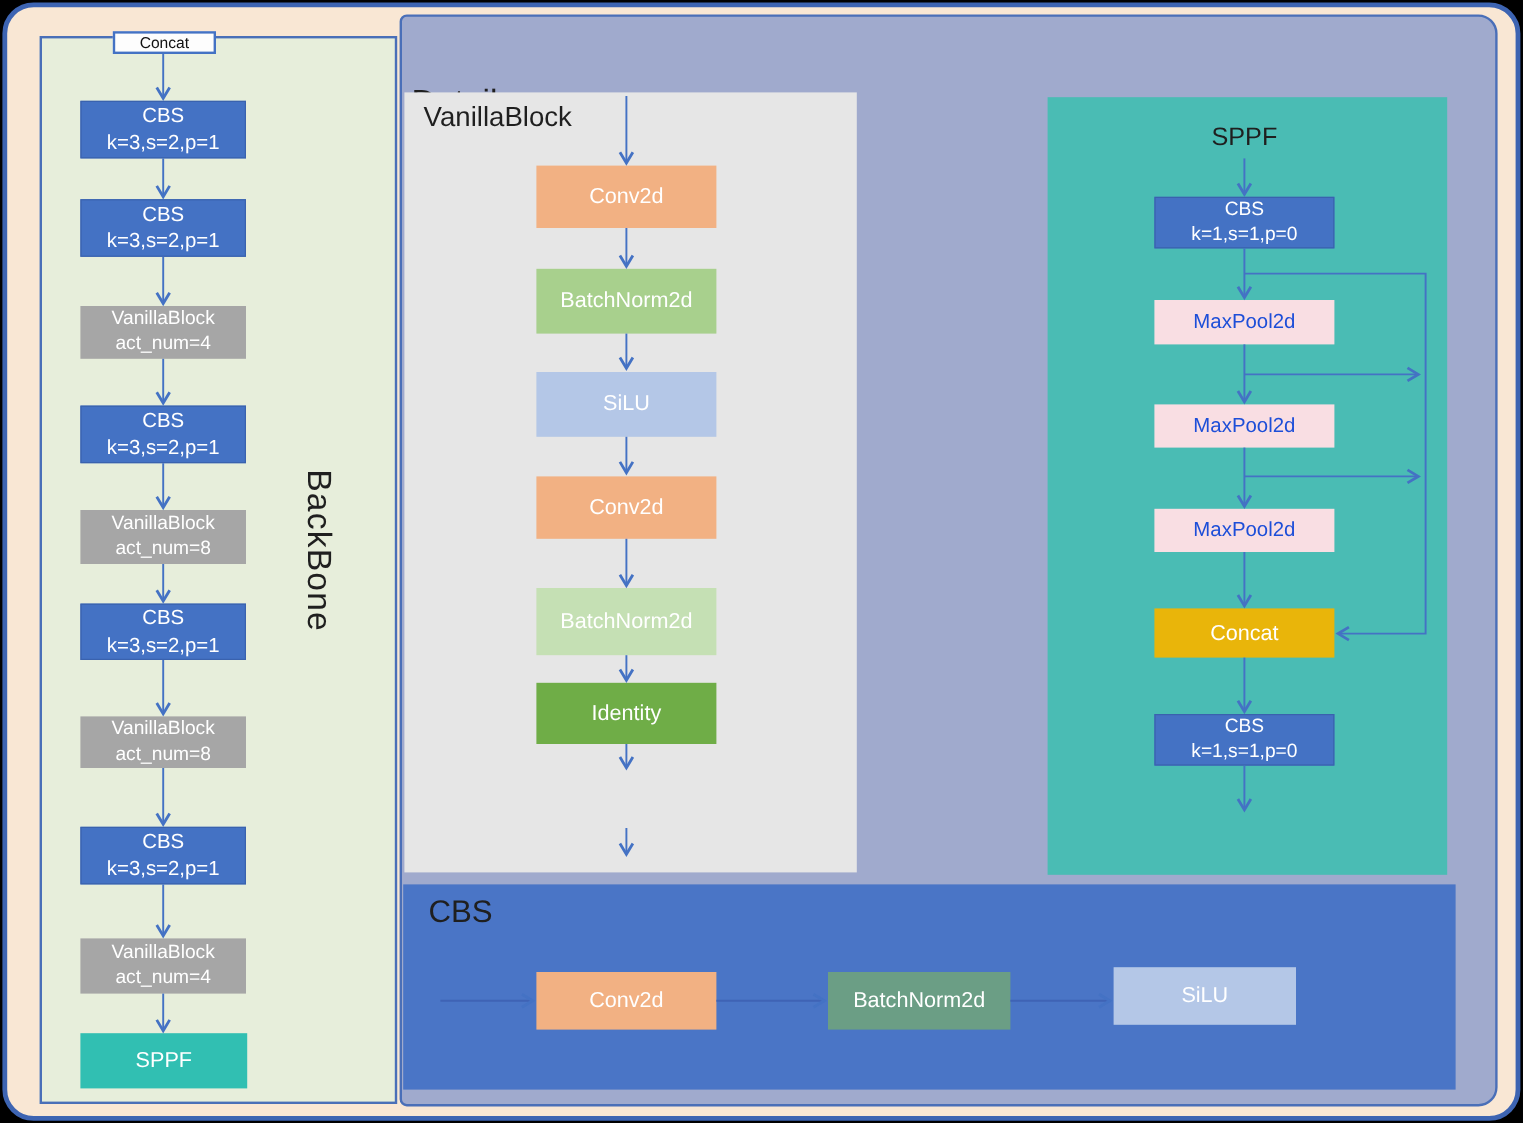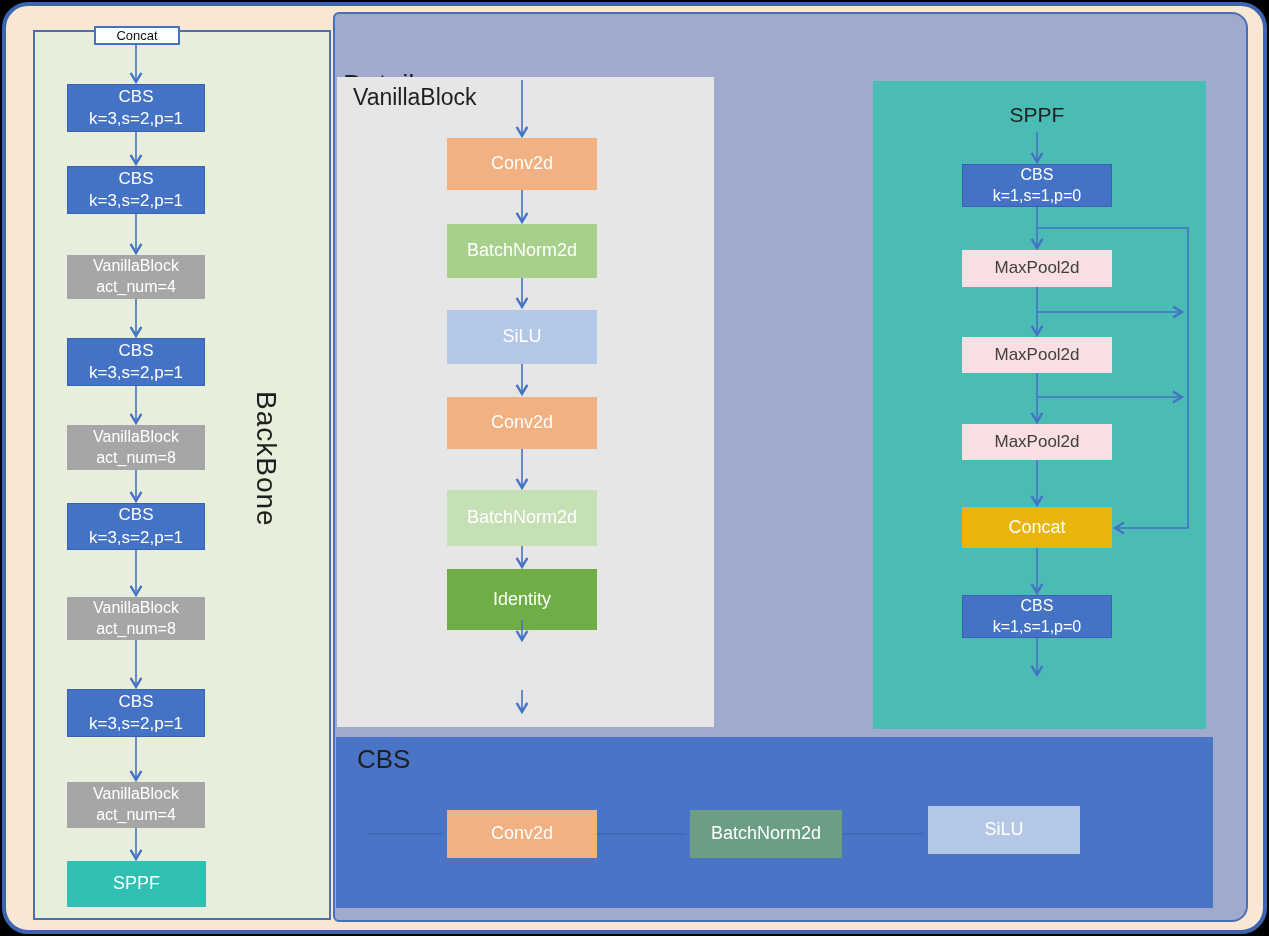--- a/index.html
+++ b/index.html
@@ -25,21 +25,21 @@
   .backbone-title{
     left:250px; top:391px; font-size:28px; letter-spacing:1px;
     writing-mode:vertical-rl; text-orientation:mixed;
   }
 
   .node {
     position:absolute; display:flex; flex-direction:column;
     align-items:center; justify-content:center;
     color:#fff; font-size:17px; line-height:1.3; text-align:center; white-space:nowrap;
   }
-  .node.dark-text { color:#404040; }
+  .node.dark-text { color:#1d4ed8; }
   .node.bordered  { border:1px solid #3a62ae; }
   .hxwxc {
     position:absolute; left:94px; top:26px; width:86px; height:19px;
     background:#fdfdfd; border:2px solid #4472c4; color:#111;
     display:flex; align-items:center; justify-content:center;
     font-size:13px; line-height:1;
   }
   .vb-node  { font-size:16px; }
   .serial   { font-size:15px; line-height:1.35; }
   .arrows   { position:absolute; left:0; top:0; pointer-events:none; }
@@ -112,21 +112,21 @@
   </div>
   <div class="node" style="left: 447px; top: 310px; width: 150px; height: 54px; font-size: 18px; background-color: rgb(180, 199, 231);">
     <span>SiLU</span>
   </div>
   <div class="node" style="left: 447px; top: 397px; width: 150px; height: 52px; font-size: 18px; background-color: rgb(242, 177, 131);">
     <span>Conv2d</span>
   </div>
   <div class="node" style="left: 447px; top: 490px; width: 150px; height: 56px; font-size: 18px; background-color: rgb(197, 224, 180);">
     <span>BatchNorm2d</span>
   </div>
-  <div class="node" style="left: 447px; top: 569px; width: 150px; height: 61px; font-size: 18px; background-color: rgb(111, 173, 71);">
+  <div class="node" style="left: 447px; top: 569px; width: 150px; height: 51px; font-size: 18px; background-color: rgb(111, 173, 71);">
     <span>Identity</span>
   </div>
 
   <div class="panel sppf-panel" style="background-color: rgb(74, 188, 180);"></div>
   <div class="title" style="left:962px;top:103px;width:150px;font-size:21px;text-align:center;">SPPF</div>
 
   <div class="node bordered" style="left: 962px; top: 164px; width: 150px; height: 43px; font-size: 16px; background-color: rgb(68, 114, 196);">
     <span>CBS</span>
     <span>k=1,s=1,p=0</span>
   </div>

